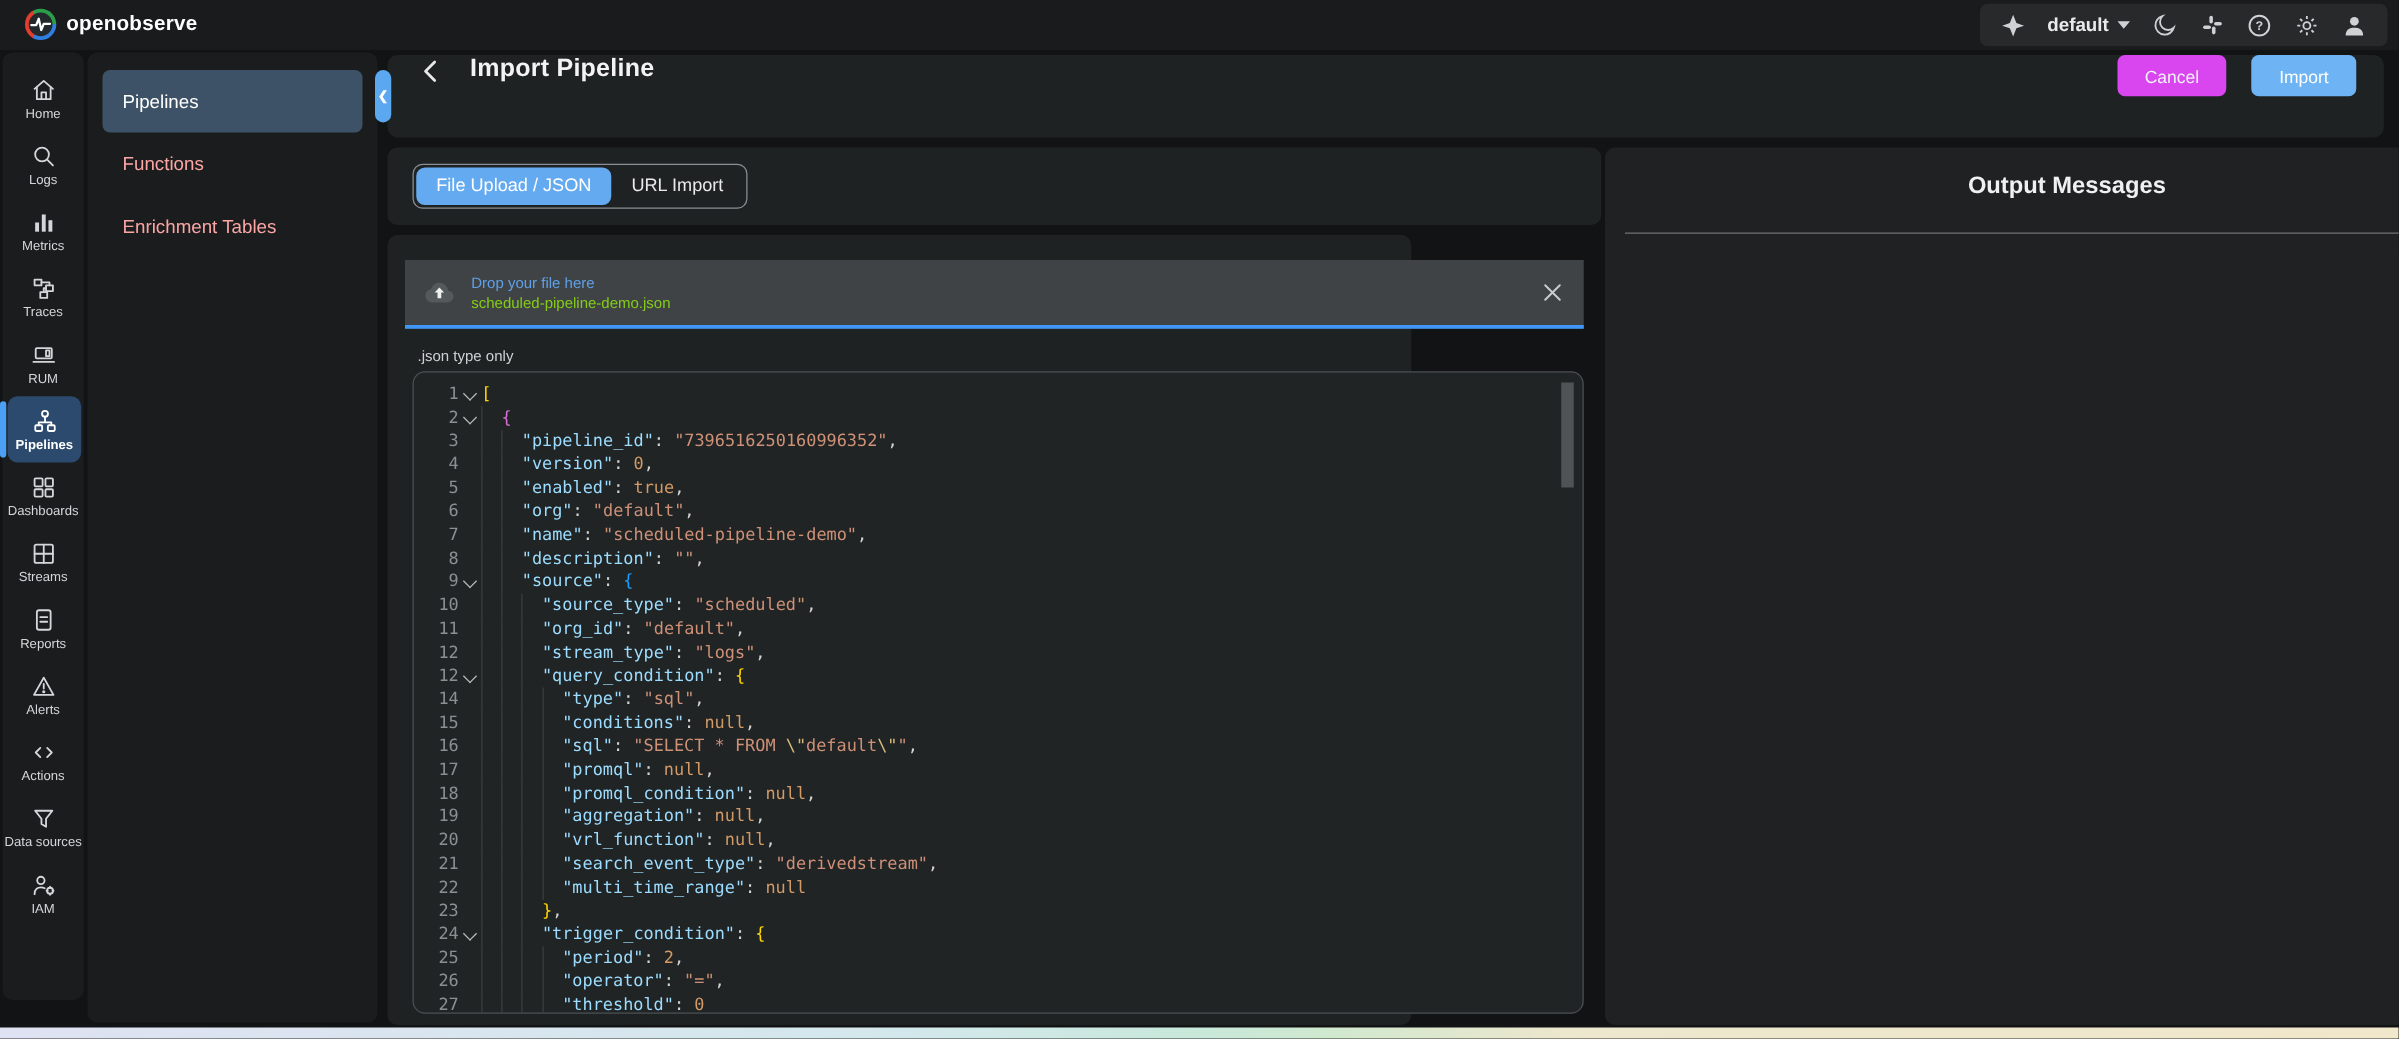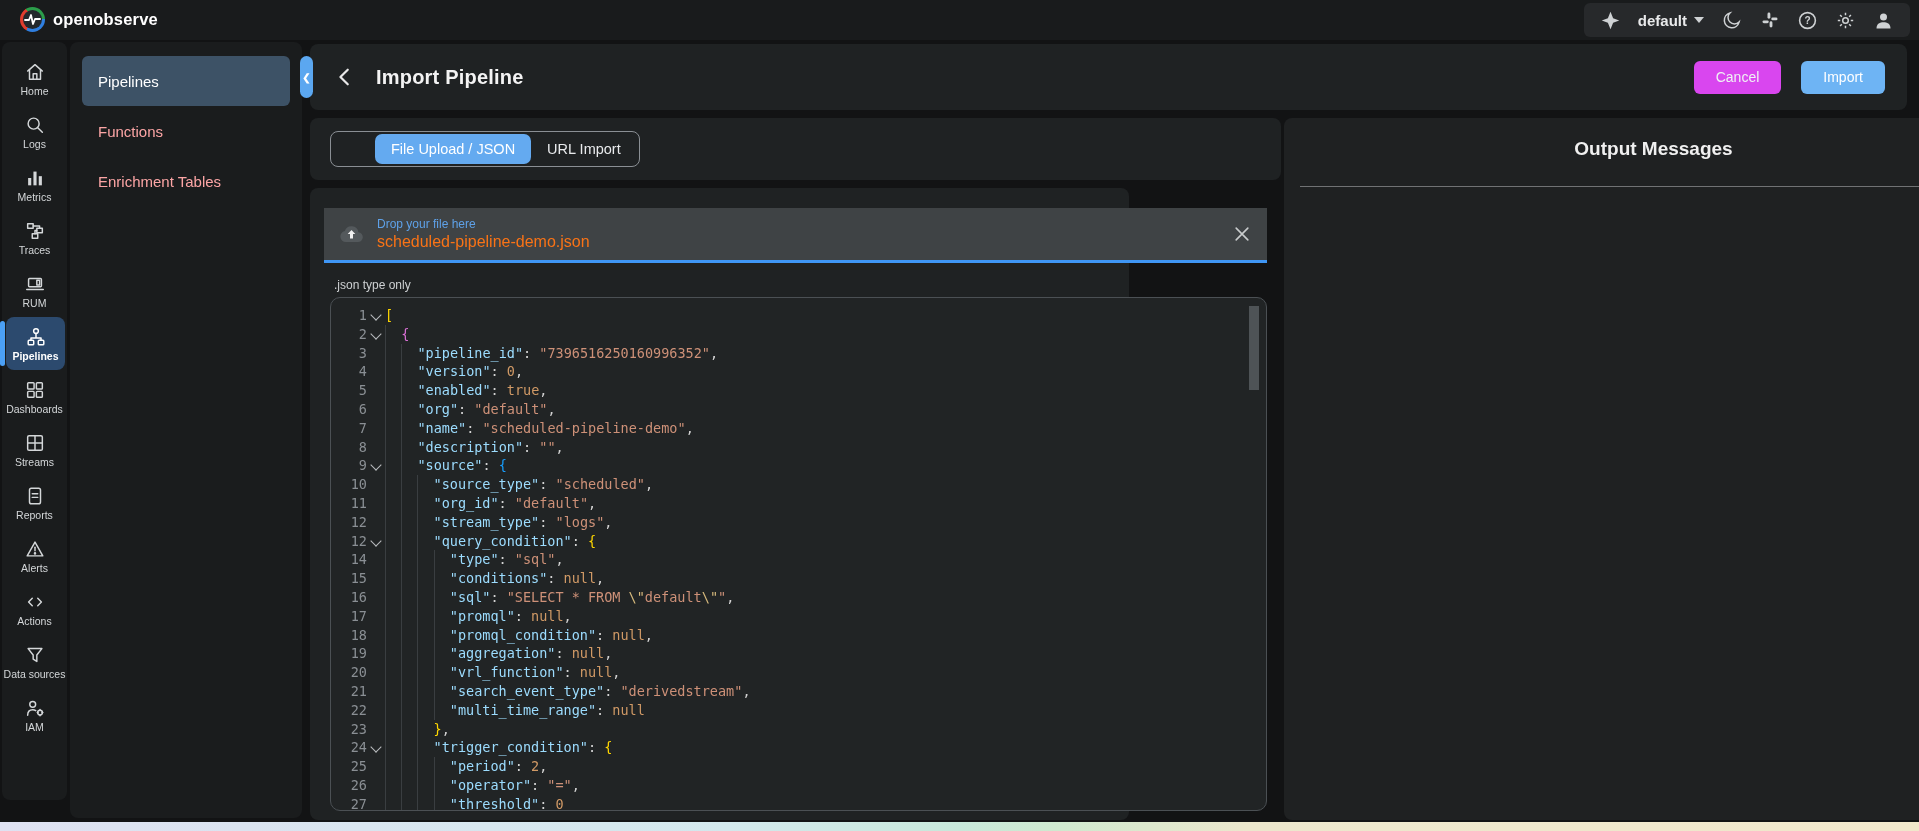--- a/index.html
+++ b/index.html
@@ -35,40 +35,40 @@
   .rail-item.active::before { content:""; position:absolute; left:-6px; top:4px; bottom:4px; width:5px; background:#4ba0f5; border-radius:3px; }
   
   .subbar { position:absolute; left:70px; top:42px; width:232px; height:776px; background:#1a1c1d; border-radius:8px; padding-top:14px; }
   .sub-item { height:50px; margin:0 12px; display:flex; align-items:center; padding-left:16px; font-size:15px; color:#fca5a5; cursor:pointer; border-radius:6px; }
   .sub-item.active { background:#3d5266; color:#ffffff; }
   .collapse-pill { position:absolute; left:300px; top:56px; width:13px; height:42px; background:#5ba7f0; border-radius:7px;
     display:flex; align-items:center; justify-content:center; cursor:pointer; z-index:4; }
   .collapse-pill span { color:#fff; font-size:10px; font-weight:bold; }
   
   .card { background:#1f2223; border-radius:8px; position:absolute; }
-  .header-card { left:310px; top:44px; width:1597px; height:66px; display:flex; align-items:center; padding:0 22px; }
+  .header-card { left:310px; top:44px; width:1597px; height:66px; display:flex; align-items:flex-start; padding:0 22px; }
   .back-btn { width:26px; height:26px; display:flex; align-items:center; justify-content:center; cursor:pointer; color:#e8e8e8; }
   .page-title { font-size:20px; font-weight:bold; color:#f3f3f3; margin-left:18px; letter-spacing:.2px; }
   .header-actions { margin-left:auto; display:flex; gap:20px; }
   .btn { height:33px; border:none; border-radius:6px; font-size:14px; font-family:inherit; cursor:pointer; padding:0 22px; }
   .btn-cancel { background:#d946ef; color:#f0f2f4; }
   .btn-import { background:#6eb4f4; color:#ffffff; }
   
   .tabs-card { left:310px; top:118px; width:971px; height:62px; display:flex; align-items:center; padding:0 20px; }
   .tab-group { display:inline-flex; border:1px solid #8a8f94; border-radius:8px; padding:2px; height:36px; }
   .tab { display:flex; align-items:center; padding:0 16px; font-size:14.5px; color:#e8eaec; border-radius:7px; cursor:pointer; white-space:nowrap; }
-  .tab.active { background:#64aaf0; color:#ffffff;margin-left:42px; }
+  .tab.active { background:#64aaf0; color:#ffffff; }
   
   .content-card { left:310px; top:188px; width:819px; height:632px; }
   .dropzone { position:absolute; left:14px; top:20px; width:943px; height:55px; background:#3f4345; border-bottom:3px solid #3f96f5;
     display:flex; align-items:center; padding:0 14px; }
   .dz-icon { width:27px; height:27px; flex:0 0 auto; }
   .dz-texts { margin-left:12px; display:flex; flex-direction:column; gap:2px; }
   .dz-hint { font-size:12px; color:#5ea1e8; }
-  .dz-file { font-size:16px; color:#f97316; }
+  .dz-file { font-size:12px; color:#84cc16; }
   .dz-close { margin-left:auto; width:22px; height:22px; color:#c9cccd; cursor:pointer; display:flex; align-items:center; justify-content:center; }
   .dz-note { position:absolute; left:24px; top:90px; font-size:12px; color:#ced1d3; }
   
   .editor { position:absolute; left:20px; top:109px; width:937px; height:514px; background:#212425;
     border:1px solid #4b5054; border-radius:10px; overflow:hidden; }
   .editor-inner { position:absolute; inset:0; padding-top:8px; overflow:hidden; font-family:"DejaVu Sans Mono", monospace; font-size:13.5px; }
   .cl { display:flex; height:18.8px; line-height:18.8px; white-space:pre; }
   .ln { width:36px; text-align:right; color:#8a8f94; flex:0 0 auto; }
   .fold { width:18px; flex:0 0 auto; position:relative; }
   .fold.has::after { content:""; position:absolute; left:5px; top:5px; width:7px; height:7px;

